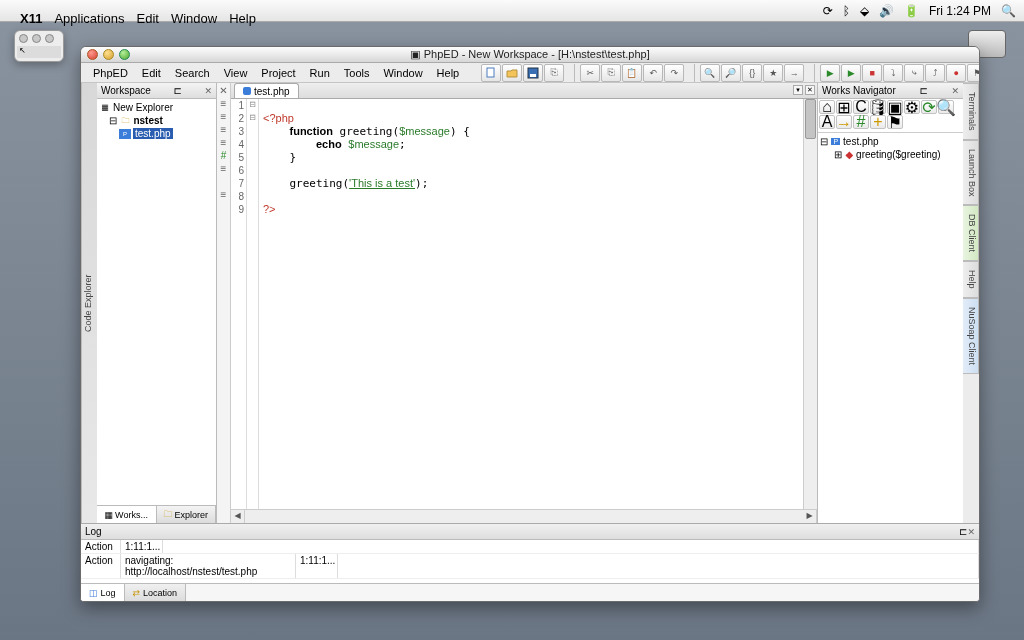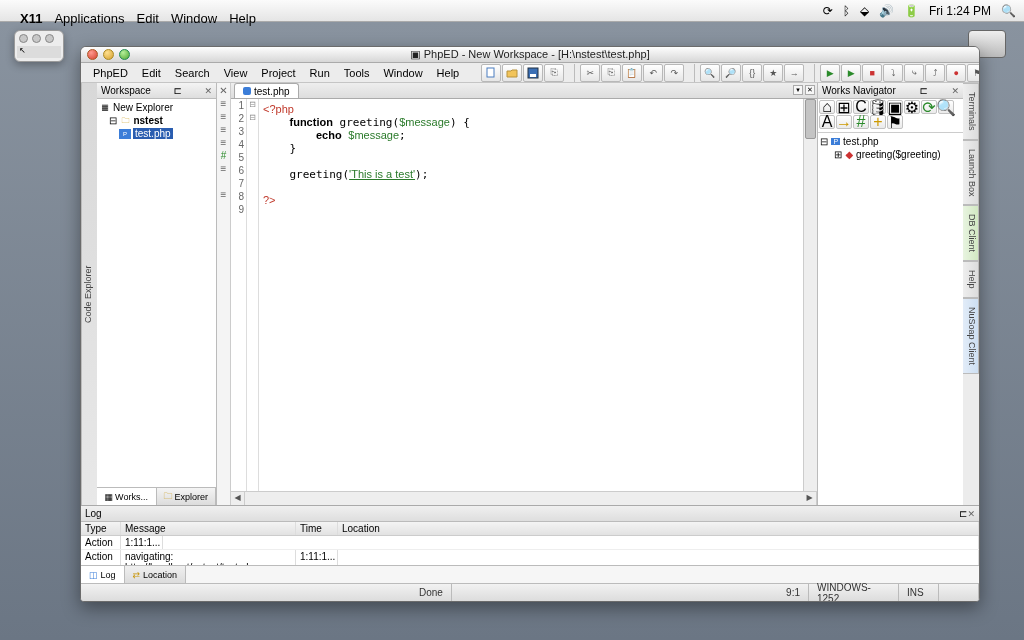--- a/index.html
+++ b/index.html
@@ -74,21 +74,21 @@
 .ed-tab .dot{width:8px;height:8px;background:#3b7dd8;border-radius:2px;}
 .editor-toprule{position:absolute;right:2px;top:2px;display:flex;gap:2px;}
 .editor-toprule .mini{width:10px;height:10px;border:1px solid #aaa;background:#f6f6f6;font-size:7px;text-align:center;line-height:8px;}
 .editor-body{flex:1;display:flex;background:#fff;position:relative;min-height:0;}
 .gutter-x{width:14px;border-right:1px solid #ddd;display:flex;flex-direction:column;align-items:center;font-size:10px;color:#666;padding-top:1px;}
 .gutter-x .sym{height:13px;line-height:13px;}
 .linenos{width:16px;border-right:1px solid #ddd;text-align:right;font-size:10px;color:#666;padding:1px 2px 0 0;font-family:Consolas,Menlo,monospace;}
 .linenos div{height:13px;}
 .fold{width:12px;border-right:1px solid #ddd;font-size:8px;color:#888;text-align:center;padding-top:1px;}
 .fold div{height:13px;}
-.code{flex:1;font-family:Consolas,Menlo,monospace;font-size:11px;padding:4px 4px;line-height:13px;white-space:pre;color:#000;overflow:hidden;}
+.code{flex:1;font-family:Consolas,Menlo,monospace;font-size:11px;padding:13px 4px;line-height:13px;white-space:pre;color:#000;overflow:hidden;}
 .c-tag{color:#c0392b;}
 .c-key{color:#000;font-weight:bold;}
 .c-var{color:#2a7a2a;}
 .c-str{color:#2a7a2a;text-decoration:underline;}
 .vscroll{width:14px;background:#eee;border-left:1px solid #ccc;position:relative;}
 .vscroll .thumb{position:absolute;top:0;left:1px;right:1px;height:40px;background:#c4c4c4;border:1px solid #999;border-radius:2px;}
 .hscroll{height:14px;background:#eee;border-top:1px solid #ccc;display:flex;}
 .hscroll .btn{width:14px;border-right:1px solid #ccc;font-size:8px;text-align:center;line-height:12px;color:#555;}
 .hscroll .track{flex:1;position:relative;}
 
@@ -383,26 +383,20 @@
     </div>
   </div>
 
   <div class="log">
     <div class="panel-title">
       <span>Log</span>
       <span style="margin-left:auto">⊏</span>
       <span class="close-x">✕</span>
     </div>
     <div class="log-table">
-      <div class="log-head">
-        <div class="col-type">Type</div>
-        <div class="col-msg">Message</div>
-        <div class="col-time">Time</div>
-        <div class="col-loc">Location</div>
-      </div>
       <div id="logrows">
           <div class="log-row">
             <div class="col-type">Action</div>
             <div class="col-time">1:11:1...</div>
             <div class="col-loc"></div>
           </div>
           <div class="log-row">
             <div class="col-type">Action</div>
             <div class="col-msg">navigating: http://localhost/nstest/test.php</div>
             <div class="col-time">1:11:1...</div>
@@ -415,23 +409,14 @@
           <span style="color:#3b7dd8">◫</span>
           <span>Log</span>
         </div>
       <div>
           <span style="color:#c9960b">⇄</span>
           <span>Location</span>
         </div>
     </div>
   </div>
 
-  <div class="statusbar">
-    <div class="sb-left-gap"></div>
-    <div class="sb-cell">Done</div>
-    <div class="spacer"></div>
-    <div class="sb-cell">9:1</div>
-    <div class="sb-cell" style="width:90px">WINDOWS-1252</div>
-    <div class="sb-cell" style="width:40px">INS</div>
-    <div class="sb-cell" style="width:40px"></div>
-  </div>
 
 </div>
 
 </body></html>

